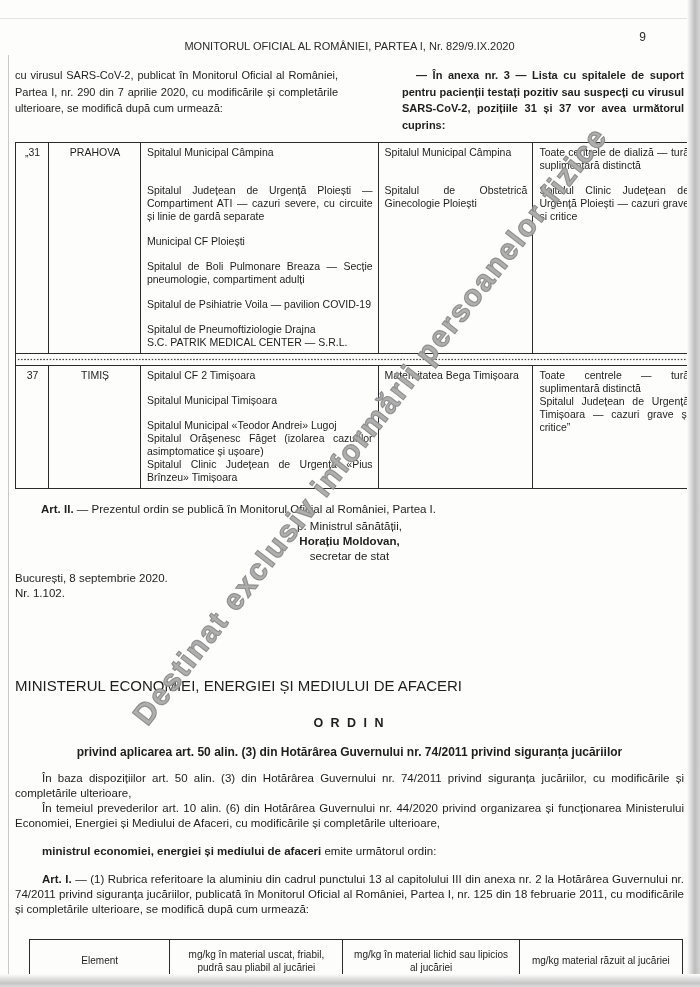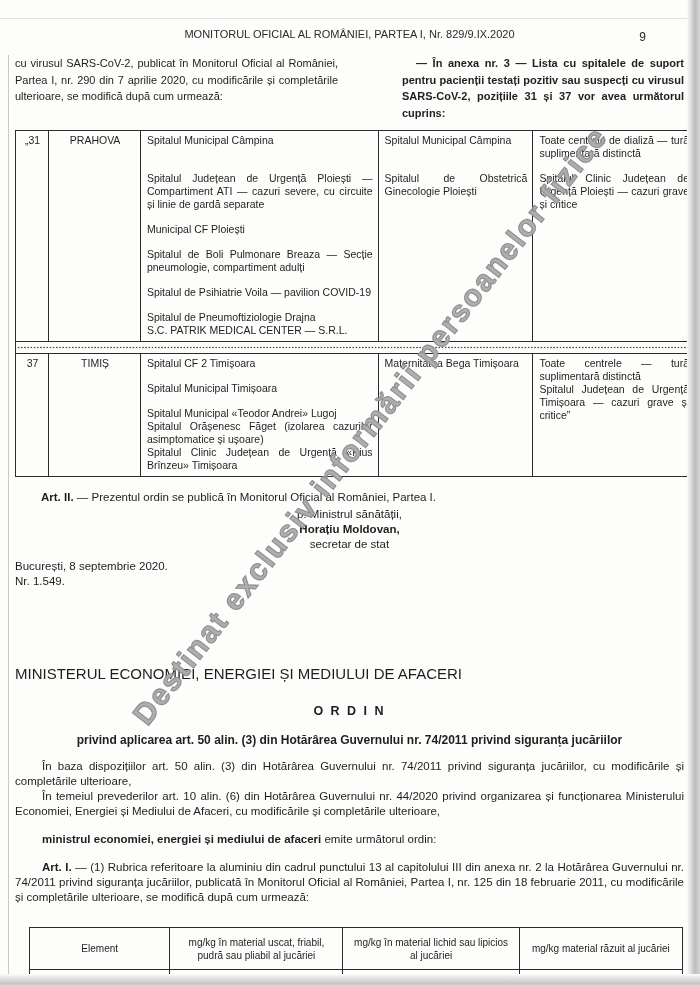--- a/index.html
+++ b/index.html
@@ -15,21 +15,21 @@
   
   .scan-edge-right { position:absolute; top:0; right:0; width:13px; height:987px;
     background:linear-gradient(to right,#fdfdfc,#bdbdbd 60%,#d6d6d6); z-index:5; }
   .scan-edge-bottom { position:absolute; left:0; bottom:0; width:700px; height:13px;
     background:linear-gradient(to bottom,#fdfdfc,#c6c6c6 70%,#dcdcdc); z-index:5; }
   .scan-edge-left { position:absolute; top:55px; left:8px; width:1px; height:920px; background:#c9c9c9; z-index:5; }
   .scan-line-top { position:absolute; top:18px; left:0; width:700px; height:1px; background:#e3e3e3; z-index:5; }
 
   .page { position:relative; width:700px; height:987px; padding:0 16px 0 15px; z-index:1; }
 
-  .header-row { position:relative; padding-top:28px; text-align:center; font-size:11px; color:#2a2a2a; }
+  .header-row { position:relative; padding-top:40px; text-align:center; font-size:11px; color:#2a2a2a; }
   .page-num { position:absolute; right:38px; top:30px; font-size:12px; }
 
   .intro { display:flex; gap:23px; margin-top:15px; font-size:11px; line-height:16.5px; }
   .intro .col { flex:1; text-align:justify; }
   .intro .col.bold { font-weight:bold; }
   .intro .col.bold .para { text-indent:14px;margin-left:41px; }
 
   table.htable { width:680px; margin-top:9px; border-collapse:collapse; table-layout:fixed;
     font-size:10.5px; line-height:13px; }
   table.htable, table.htable td { border:1.5px solid #2b2b2b; }
@@ -157,21 +157,21 @@
   </div>
 
   <div class="body-text sig">
     <div>p. Ministrul sănătății,</div>
     <div style="font-weight:bold">Horațiu Moldovan,</div>
     <div>secretar de stat</div>
   </div>
 
   <div class="body-text issued">
     <div>București, 8 septembrie 2020.</div>
-    <div>Nr. 1.549.</div>
+    <div>Nr. 1.102.</div>
   </div>
 
   <div class="ministry">MINISTERUL ECONOMIEI, ENERGIEI ȘI MEDIULUI DE AFACERI</div>
 
   <div class="order-heading">O R D I N</div>
   <div class="order-subtitle">privind aplicarea art. 50 alin. (3) din Hotărârea Guvernului nr. 74/2011 privind siguranța jucăriilor</div>
 
   <div class="order-paras">
     <div class="p">În baza dispozițiilor art. 50 alin. (3) din Hotărârea Guvernului nr. 74/2011 privind siguranța jucăriilor, cu modificările și completările ulterioare,</div>
     <div class="p">În temeiul prevederilor art. 10 alin. (6) din Hotărârea Guvernului nr. 44/2020 privind organizarea și funcționarea Ministerului Economiei, Energiei și Mediului de Afaceri, cu modificările și completările ulterioare,</div>

